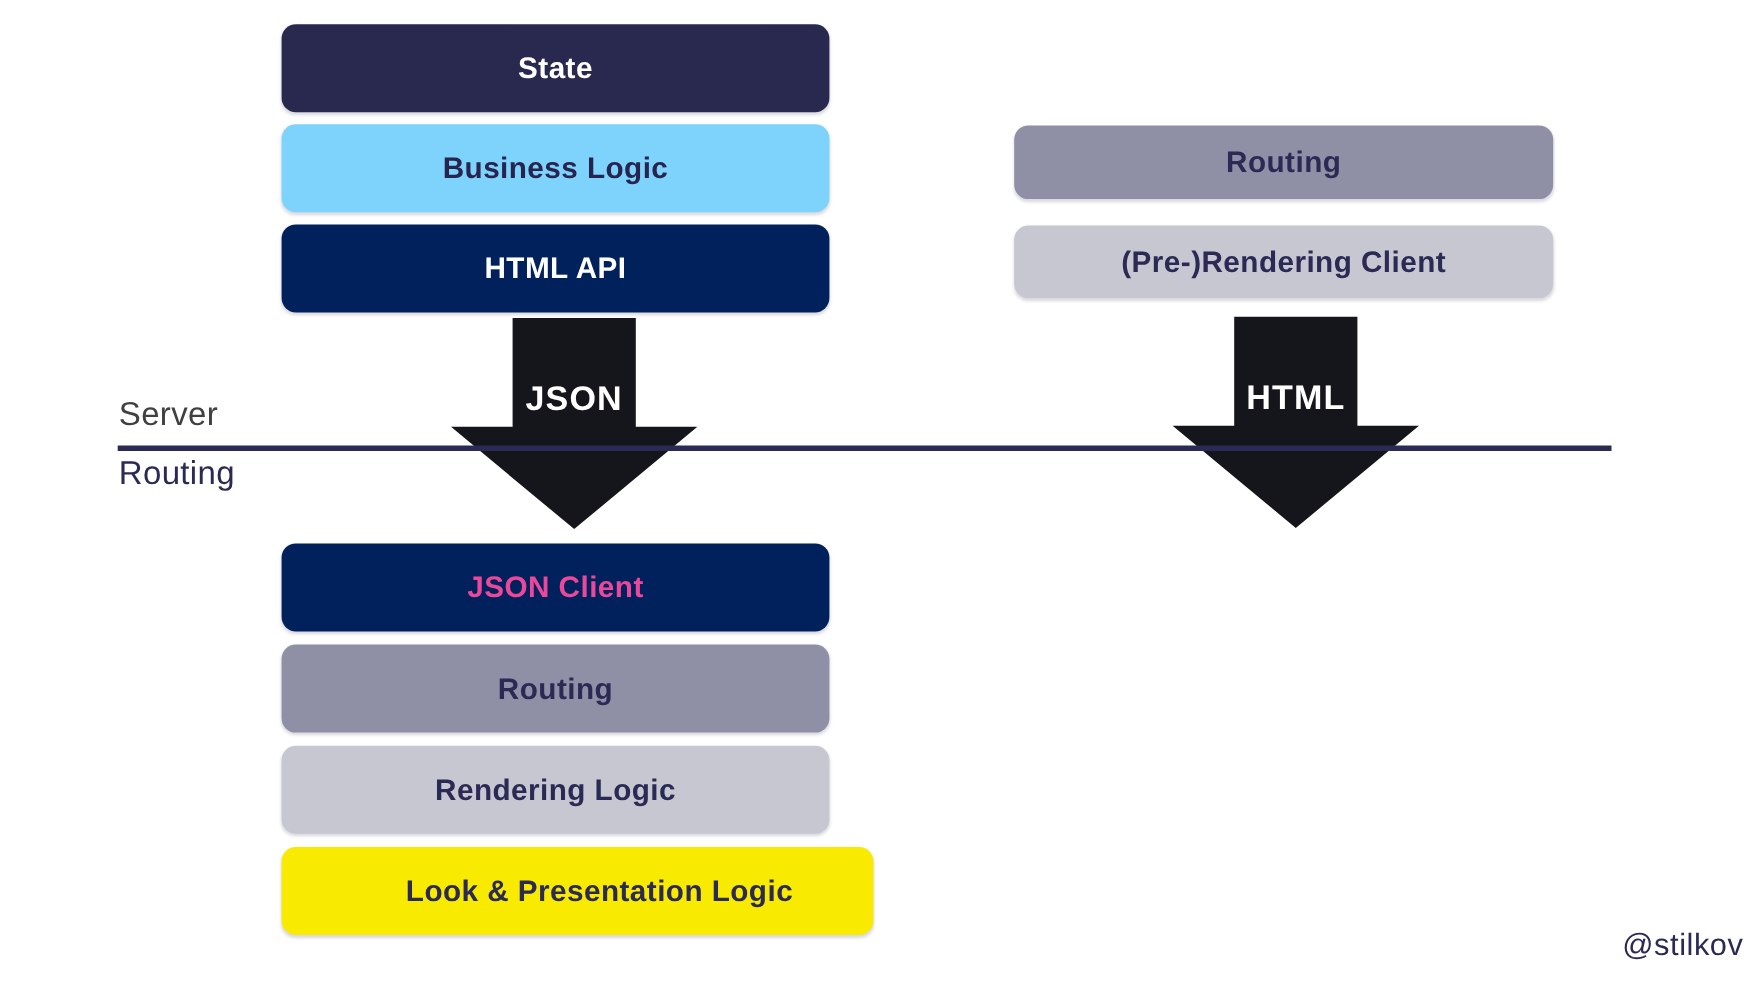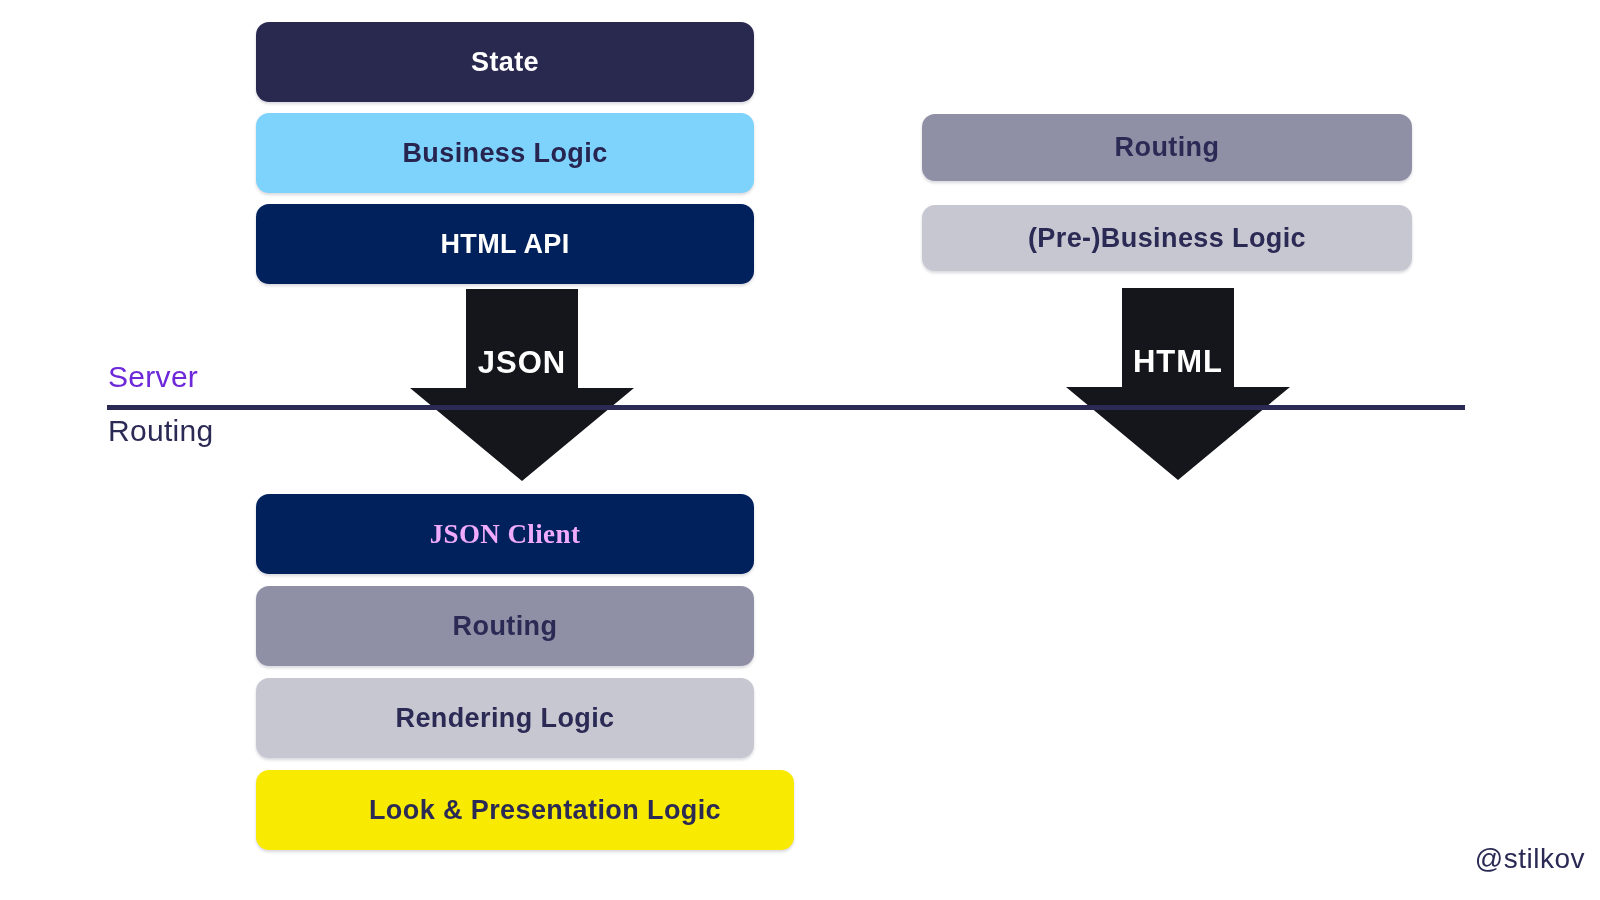--- a/index.html
+++ b/index.html
@@ -84,39 +84,39 @@
 <div class="canvas">
 
   <div class="box col-left pos-state" style="background-color: rgb(41, 41, 80); color: rgb(255, 255, 255);">State</div>
 
   <div class="box col-left pos-bizlogic" style="background-color: #7dd3fc; color: rgb(39, 36, 80);">Business Logic</div>
 
   <div class="box col-left pos-jsonapi" style="background-color: rgb(1, 33, 93); color: rgb(255, 255, 255);">HTML API</div>
 
   <div class="box col-right pos-routing-srv" style="background-color: rgb(143, 144, 165); color: rgb(43, 42, 85);">Routing</div>
 
-  <div class="box col-right pos-prerender" style="background-color: rgb(199, 199, 209); color: rgb(43, 42, 85);">(Pre-)Business Logic</div>
+  <div class="box col-right pos-prerender" style="background-color: rgb(199, 199, 209); color: rgb(43, 42, 85);">(Pre-)Rendering Client</div>
 
   <svg class="arrow-svg arrow-left" width="224" height="196" viewBox="0 0 224 196">
     <polygon points="56,0 168,0 168,99 224,99 112,192 0,99 56,99" fill="#15151c"></polygon>
     <text class="arrow-label-text" x="112" y="84" text-anchor="middle" fill="#ffffff">JSON</text>
   </svg>
 
   <svg class="arrow-svg arrow-right" width="224" height="196" viewBox="0 0 224 196">
     <polygon points="56,0 168,0 168,99 224,99 112,192 0,99 56,99" fill="#15151c"></polygon>
     <text class="arrow-label-text" x="112" y="84" text-anchor="middle" fill="#ffffff">HTML</text>
   </svg>
 
-  <div class="tier-label tier-label-server" style="color: #6d28d9;">Server</div>
+  <div class="tier-label tier-label-server" style="color: #404040;">Server</div>
 
   <div class="divider-line" style="background-color: rgb(42, 42, 85);"></div>
 
   <div class="tier-label tier-label-client" style="color: rgb(43, 42, 85);">Routing</div>
 
-  <div class="box col-left pos-jsonclient" style="background-color: rgb(1, 33, 93); color: #f0abfc; font-family: Liberation Serif, serif;">JSON Client</div>
+  <div class="box col-left pos-jsonclient" style="background-color: rgb(1, 33, 93); color: #ec4899;">JSON Client</div>
 
   <div class="box col-left pos-routing-cli" style="background-color: rgb(143, 144, 165); color: rgb(43, 42, 85);">Routing</div>
 
   <div class="box col-left pos-renderlogic" style="background-color: rgb(199, 199, 209); color: rgb(43, 42, 85);">Rendering Logic</div>
 
   <div class="box col-left pos-looklogic" style="background-color: rgb(248, 234, 0); color: rgb(43, 42, 85); padding-left: 40px;">Look &amp; Presentation Logic</div>
 
   <div class="attribution" style="color: rgb(43, 42, 85);">@stilkov</div>
 
 </div>

